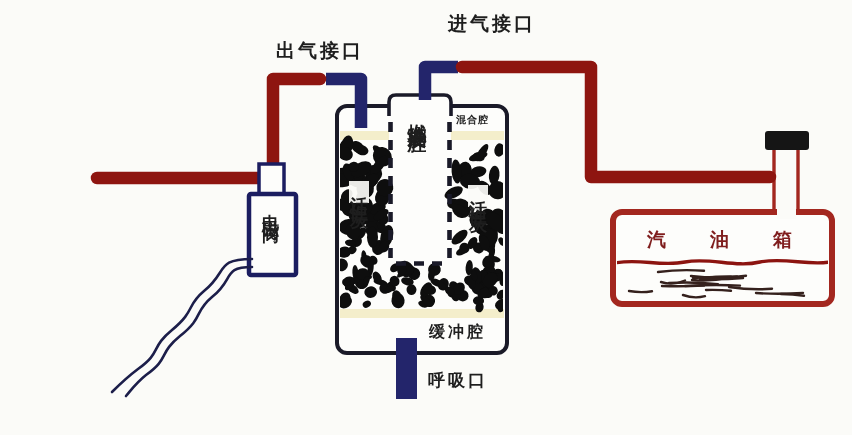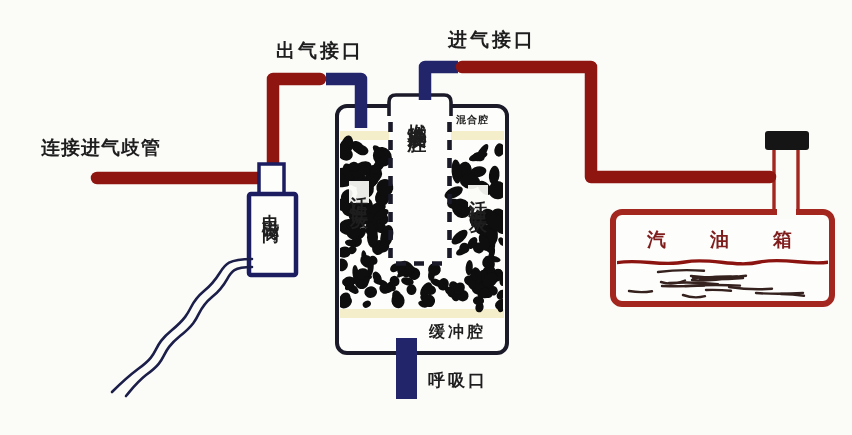--- a/index.html
+++ b/index.html
@@ -8,21 +8,21 @@
     background:var(--background,#fbfbf8);
     font-family:"Liberation Serif","DejaVu Serif",serif;
   }
   .stage svg{position:absolute;left:0;top:0;}
   .lbl{
     position:absolute;color:var(--label-text,#1e1e1e);
     line-height:1;white-space:nowrap;z-index:5;
   }
   .v{writing-mode:vertical-rl;text-orientation:upright;}
   .lbl-outlet{left:276px;top:41px;font-size:19px;letter-spacing:3px;font-weight:600;}
-  .lbl-inlet{left:448px;top:30px;font-size:19px;letter-spacing:3px;font-weight:600;}
+  .lbl-inlet{left:448px;top:14px;font-size:19px;letter-spacing:3px;font-weight:600;}
   .lbl-manifold{left:41px;top:138px;font-size:19px;letter-spacing:1px;font-weight:600;}
   .lbl-valve{left:262px;top:200px;font-size:17px;letter-spacing:6px;font-weight:600;}
   .lbl-evap{left:408px;top:109px;font-size:19px;letter-spacing:2px;font-weight:600;}
   .lbl-mixing{left:456px;top:115px;font-size:10px;letter-spacing:1px;font-weight:600;}
   .lbl-carbon{font-size:18px;letter-spacing:6px;font-weight:600;
     background:rgba(251,251,248,0.93);padding:2px 1px;}
   .lbl-carbon-left{left:349px;top:181px;}
   .lbl-carbon-right{left:468px;top:185px;}
   .lbl-buffer{left:429px;top:324px;font-size:16px;letter-spacing:3px;font-weight:600;}
   .lbl-breather{left:428px;top:372px;font-size:17px;letter-spacing:3px;font-weight:600;}
@@ -285,21 +285,20 @@
     </g>
 
     <g>
       <path d="M 252 259 C 215 259 228 272 204 291 C 186 306 196 310 172 330 C 150 348 162 352 138 369 C 126 378 120 384 112 392" style="fill:none;stroke:#1c1e4a;stroke-width:2.6;stroke-linecap:round"></path>
       <path d="M 252 267 C 222 267 235 279 212 297 C 194 312 204 317 180 336 C 158 354 170 358 146 375 C 136 383 132 389 126 396" style="fill:none;stroke:#1c1e4a;stroke-width:2.6;stroke-linecap:round"></path>
     </g>
   </svg>
 
   <div class="lbl lbl-outlet">出气接口</div>
   <div class="lbl lbl-inlet">进气接口</div>
-  <div class="lbl lbl-manifold">连接进气歧管</div>
   <div class="lbl lbl-valve v">电磁阀</div>
   <div class="lbl lbl-evap v">燃油挥发腔</div>
   <div class="lbl lbl-mixing">混合腔</div>
   <div class="lbl lbl-carbon lbl-carbon-left v">活性炭</div>
   <div class="lbl lbl-carbon lbl-carbon-right v">活性炭</div>
   <div class="lbl lbl-buffer">缓冲腔</div>
   <div class="lbl lbl-breather">呼吸口</div>
   <div class="lbl lbl-tank">汽油箱</div>
 </div>
 

